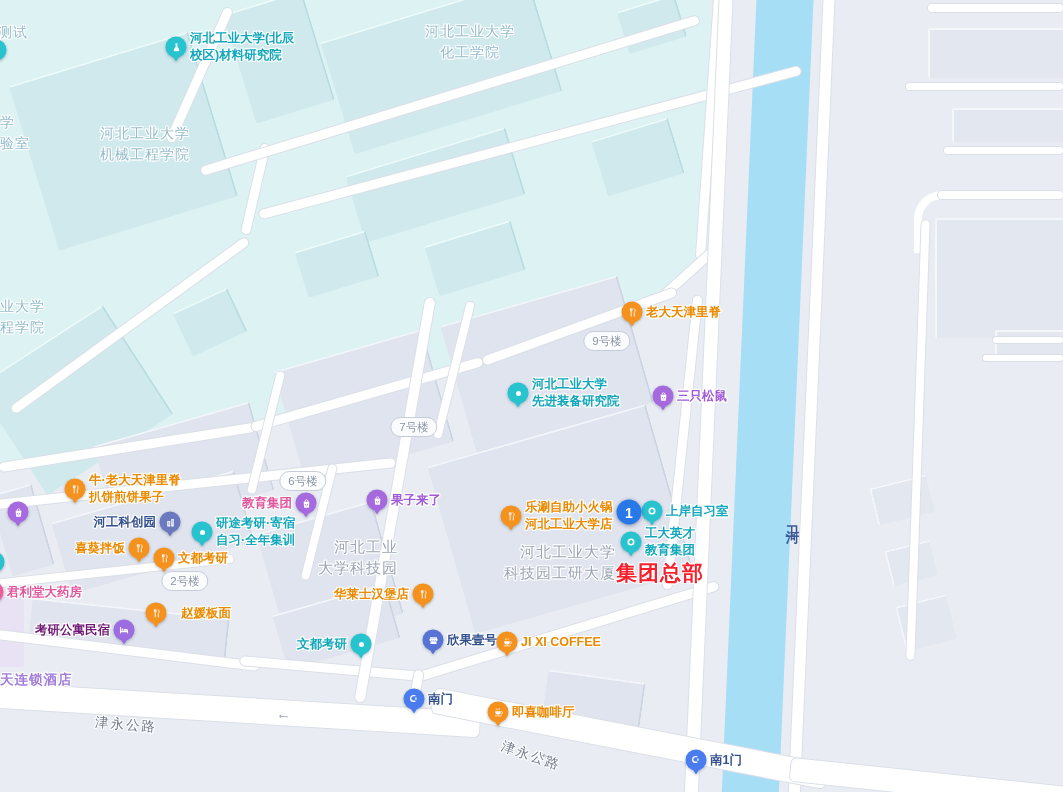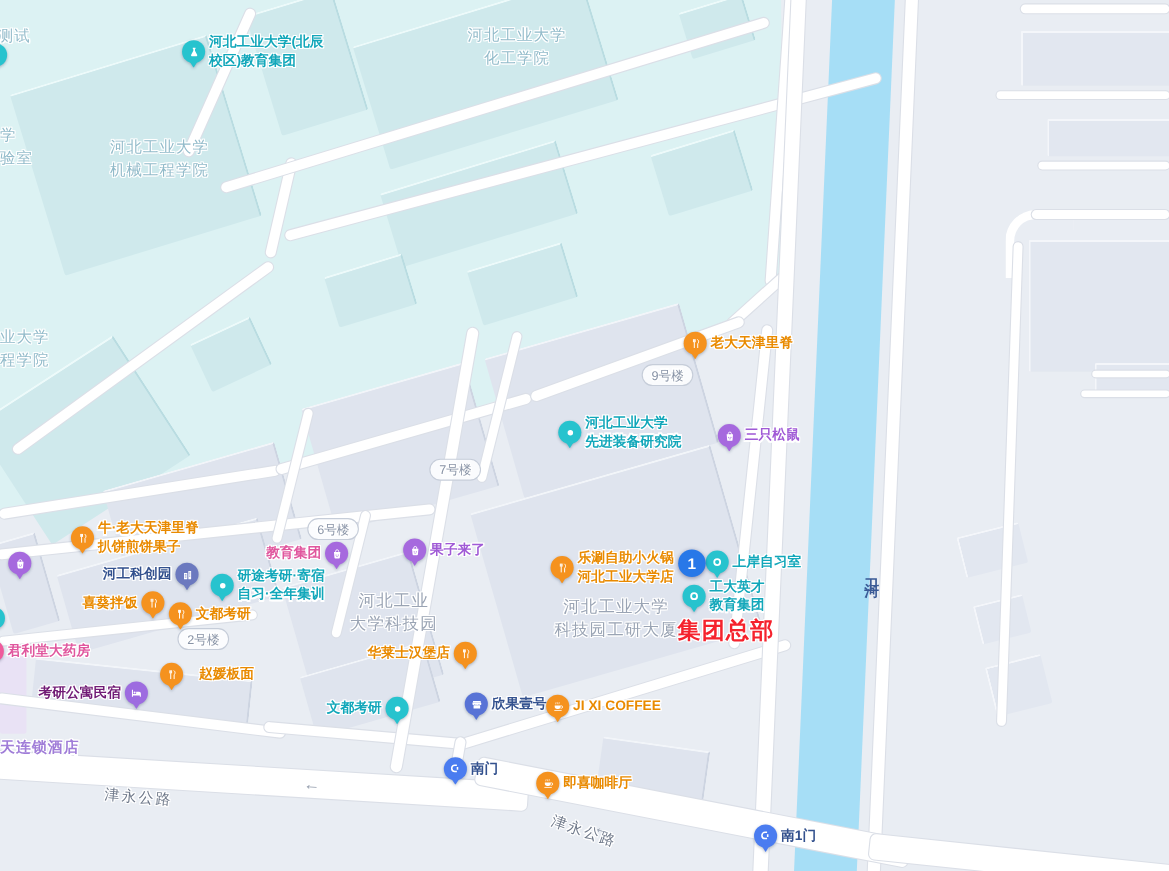--- a/index.html
+++ b/index.html
@@ -13,21 +13,21 @@
   .bld.r{background:#e2e7f0;border-top:2px solid #f4f6fa;border-left:2px solid #f4f6fa;}
   .bld.p{background:#e9e2f5;}
   .road{position:absolute;background:#ffffff;border-radius:5px;z-index:3;box-shadow:0 0 0 1px #dbdfe7;}
   .river{position:absolute;background:#a6def6;z-index:2;}
   .corner-road{position:absolute;width:54px;height:54px;border-top:8px solid #fff;border-left:8px solid #fff;
        border-top-left-radius:28px;z-index:3;}
   .halo{text-shadow:1px 0 0 #fff,-1px 0 0 #fff,0 1px 0 #fff,0 -1px 0 #fff,1px 1px 0 #fff,-1px -1px 0 #fff,1px -1px 0 #fff,-1px 1px 0 #fff;}
   .area-label{position:absolute;transform:translate(-50%,-50%);text-align:center;white-space:pre-line;
        font-size:14px;line-height:21px;letter-spacing:1px;z-index:4;}
   .area-label.campus{color:#92bbca;}
-  .area-label.district{color:#9aa4b4;font-size:15px;}
+  .area-label.district{color:#9aa4b4;font-size:15px;text-align:right;}
   .area-label.edge{transform:none;text-align:left;}
   .hotel-text{color:#a07dd8;font-size:13.5px;font-weight:600;}
   .road-label{position:absolute;font-size:13.5px;color:#6e7889;letter-spacing:2px;white-space:nowrap;z-index:4;}
   .river-label{position:absolute;writing-mode:vertical-rl;font-size:13.5px;font-weight:600;color:#3a5a96;
        letter-spacing:4px;z-index:4;}
   .road-arrow{position:absolute;color:#98a1b0;font-size:15px;z-index:4;line-height:1;}
   .pill{position:absolute;transform:translate(-50%,-50%);background:rgba(252,253,254,.93);border:1px solid #c6cdd9;
        border-radius:10px;padding:1.5px 8px;font-size:11.5px;color:#8893a6;white-space:nowrap;z-index:5;}
   .poi{position:absolute;width:0;height:0;z-index:6;}
   .pin{position:absolute;left:0;top:0;width:21px;height:21px;border-radius:50%;transform:translate(-50%,-50%);
@@ -144,21 +144,21 @@
 
   <div id="poi-layer">
       <div class="poi" style="left: 176px; top: 47px;">
         <div class="pin" style="background: rgb(39, 195, 206);">
           <svg viewBox="0 0 24 24" width="12" height="12">
             <path fill="#fff" d="M9.5 4h5v1.6l-1 .9v2.6l3.9 7.3a2 2 0 0 1-1.8 3H8.4a2 2 0 0 1-1.8-3l3.9-7.3V6.5l-1-.9z"></path>
           </svg>
           <div class="tail"></div>
         </div>
         <div class="poi-label halo right" style="color: rgb(18, 167, 186);">河北工业大学(北辰
-校区)教育集团</div>
+校区)材料研究院</div>
       </div>
       <div class="poi" style="left: 632px; top: 312px;">
         <div class="pin" style="background: rgb(245, 146, 30);">
           <svg viewBox="0 0 24 24" width="12" height="12">
             <g fill="none" stroke="#fff" stroke-width="1.8" stroke-linecap="round">
               <path d="M7.8 4.5v4M11 4.5v4"></path>
               <path d="M9.4 4.5v14.5"></path>
               <path d="M15.6 4.5c1.8 1.3 2.3 4.2 1 6.2l-1 1.3v7"></path>
             </g>
           </svg>

